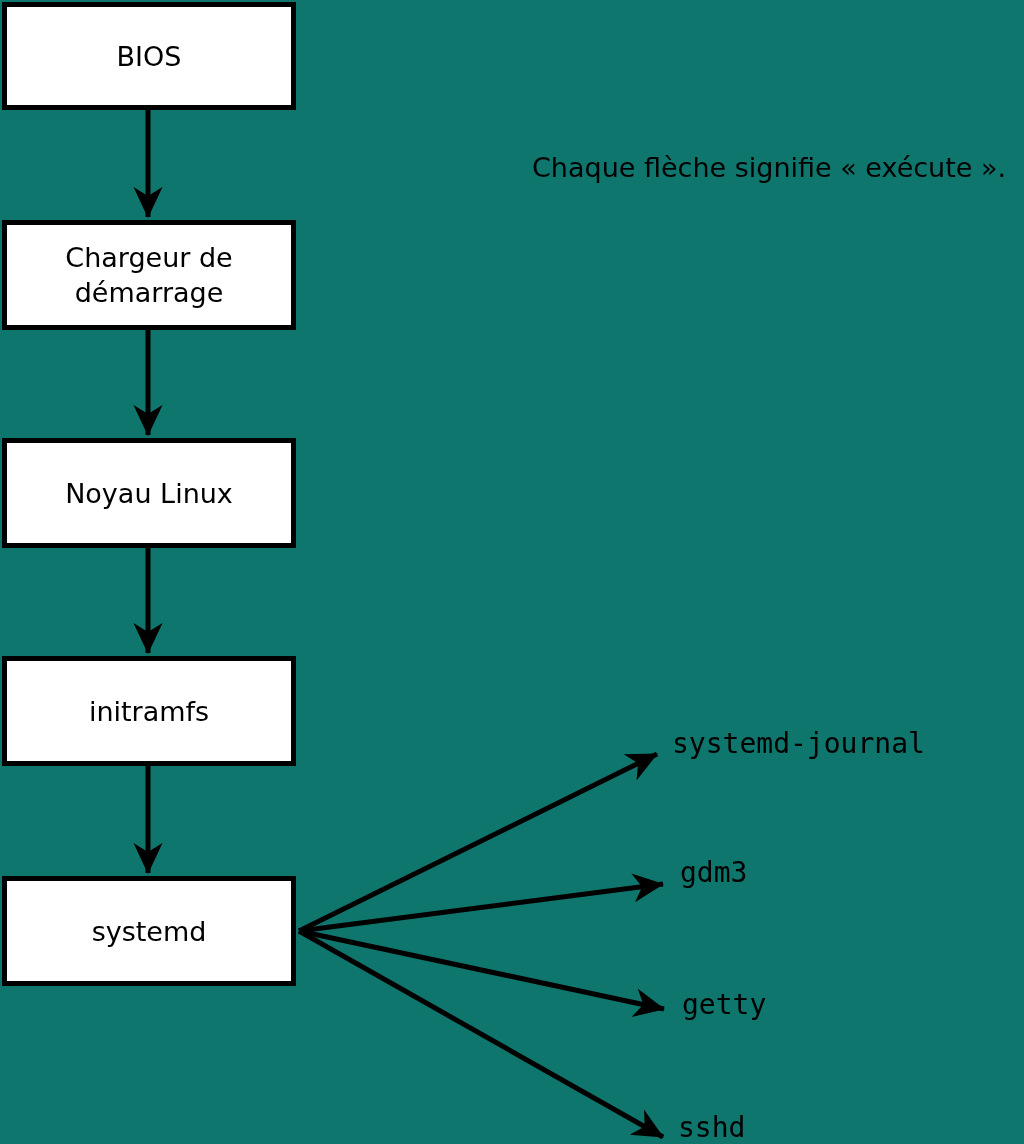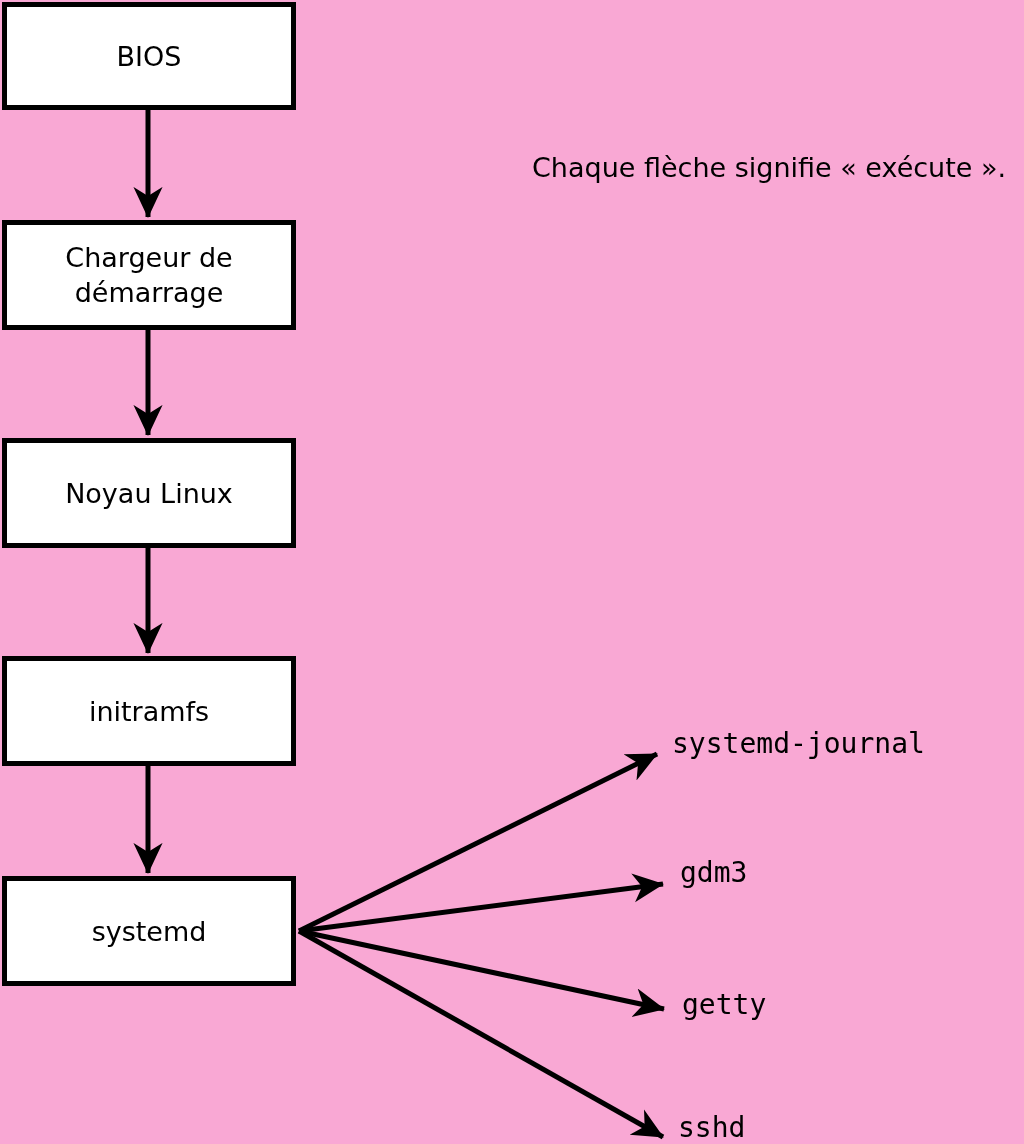--- a/index.html
+++ b/index.html
@@ -4,21 +4,21 @@
 <style>
   html, body {
     margin: 0;
     padding: 0;
     background: #ffffff;
   }
   .stage {
     position: relative;
     width: 1024px;
     height: 1144px;
-    background: #f9a8d4;
+    background: #0f766e;
     overflow: hidden;
     text-decoration: underline;
   }
   svg { display: block; }
   .box {
     fill: #ffffff;
     stroke: #000000;
     stroke-width: 5;
   }
   .arrow-line {

